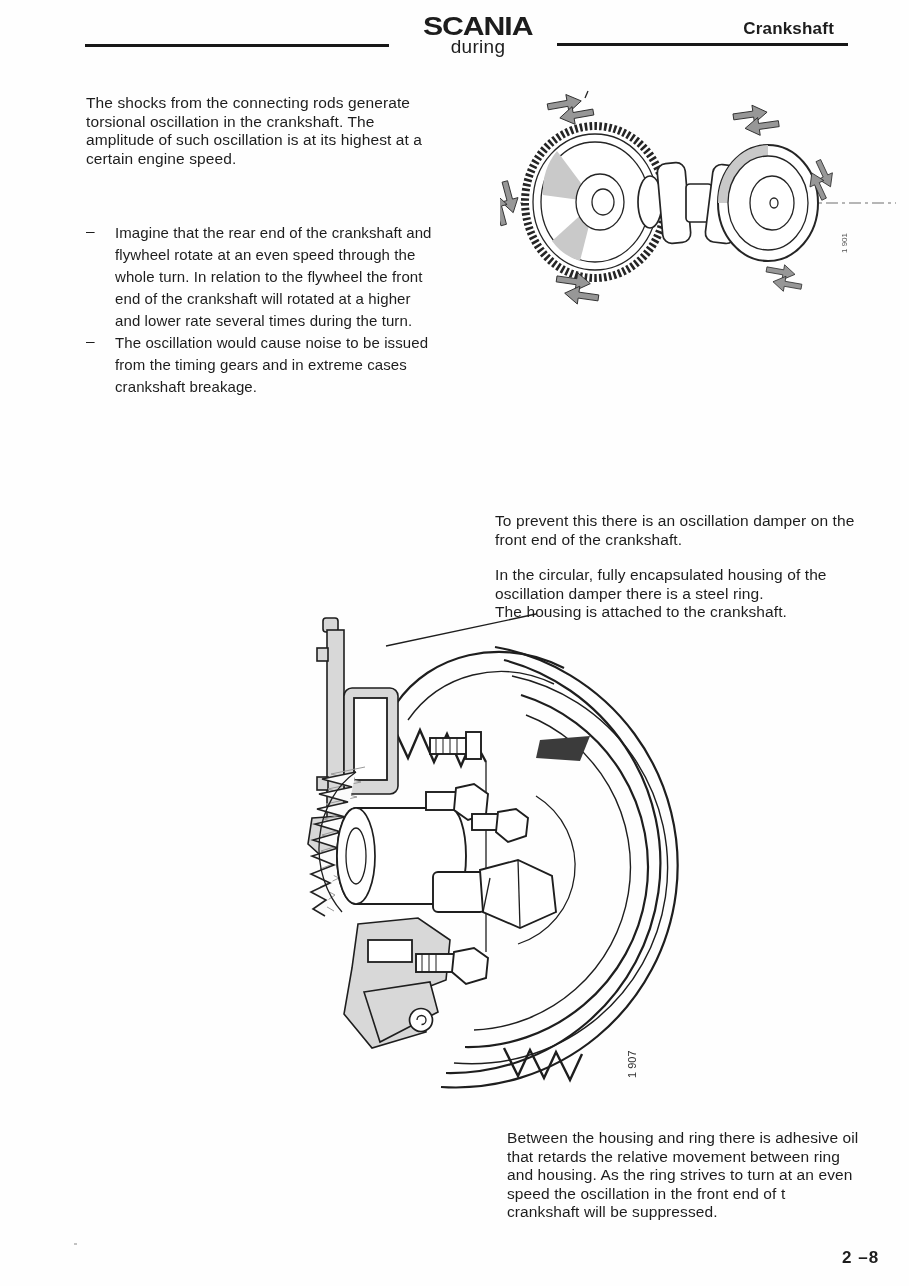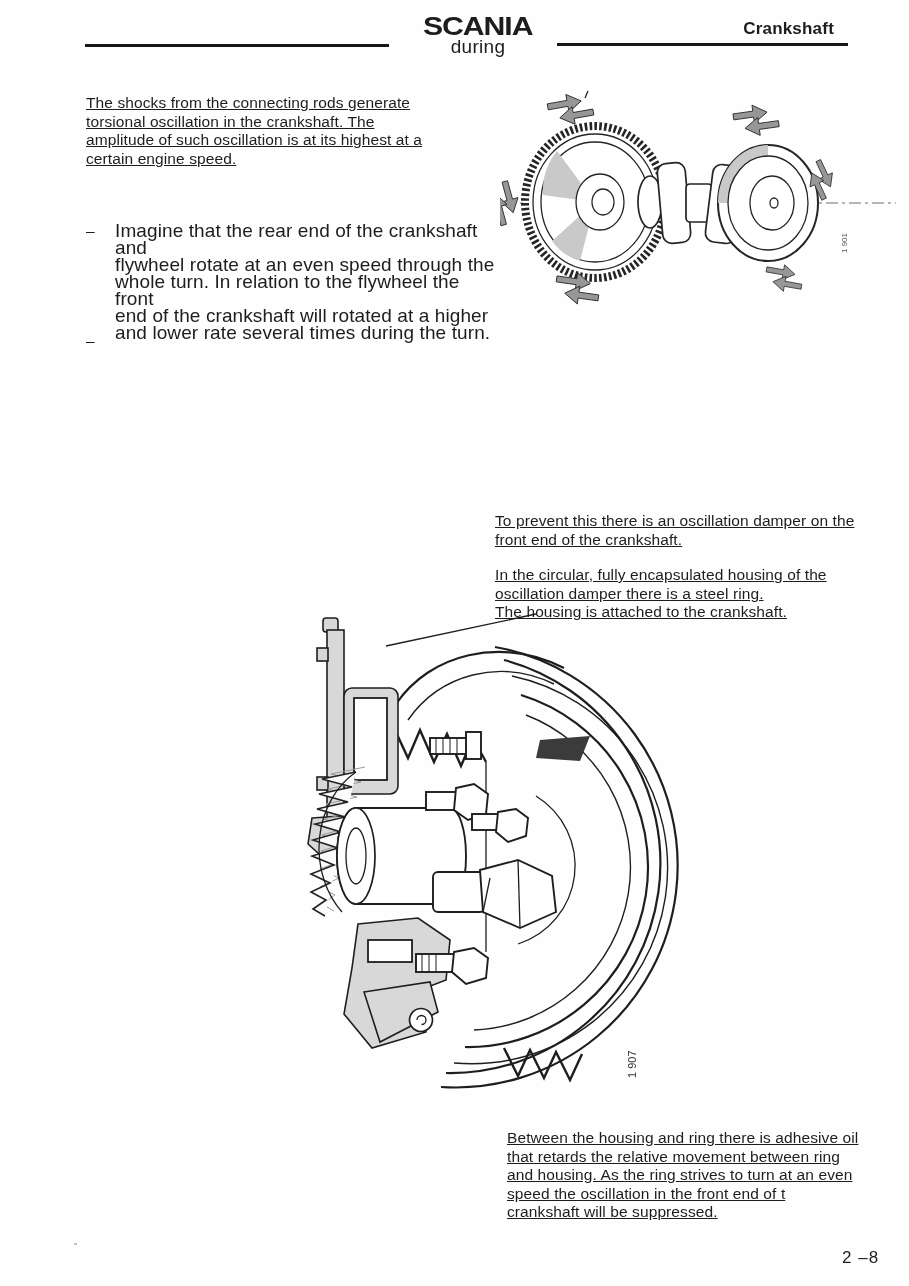--- a/index.html
+++ b/index.html
@@ -1,32 +1,32 @@
 <!DOCTYPE html>
 <html><head>
 <meta charset="utf-8">
 <style>
   html,body{margin:0;padding:0;background:#ffffff;}
   .page{position:relative;width:909px;height:1286px;background:#fefefe;overflow:hidden;
         font-family:"Liberation Sans","DejaVu Sans",sans-serif;color:#1d1d1d;margin:0 auto;}
   .txt{position:absolute;font-size:15.5px;line-height:18.6px;letter-spacing:0.1px;
-       white-space:pre-line;color:#1d1d1d;text-decoration:underline;}
+       white-space:pre-line;color:#1d1d1d;}
   .rule{position:absolute;height:2.6px;background:#171717;}
   .rule-left{left:85px;top:44px;width:304px;}
   .rule-right{left:557px;top:43px;width:291px;}
   .logo{position:absolute;left:403px;top:10px;width:150px;text-align:center;}
   .logo-main{display:inline-block;font-size:28px;font-weight:bold;letter-spacing:-1px;
              transform:scaleX(1.08) scaleY(0.95);}
   .logo-sub{font-size:19px;margin-top:-6px;letter-spacing:0.3px;}
   .header-title{position:absolute;left:686px;top:19px;width:148px;text-align:right;
                 font-weight:bold;font-size:17px;letter-spacing:0.2px;}
   .bullet{position:absolute;left:86px;display:flex;}
   .bullet .marker{width:29px;flex:0 0 29px;font-size:15.5px;line-height:18.6px;}
-  .bullet .btxt{font-size:19px;line-height:17px;white-space:pre-line;letter-spacing:0.1px;}
-  .pagenum{position:absolute;left:842px;top:1248px;font-size:17px;letter-spacing:1px;}
+  .bullet .btxt{font-size:15px;line-height:22px;white-space:pre-line;letter-spacing:0.1px;}
+  .pagenum{position:absolute;left:842px;top:1248px;font-size:17px;letter-spacing:1px;font-weight:bold;}
   .fig{position:absolute;}
   .speck{position:absolute;left:74px;top:1243px;width:3px;height:2px;background:#c2c2c2;}
   
   .cl{stroke:#6e6e6e;stroke-width:1;stroke-dasharray:12 4 3 4;fill:none;}
   .teeth{fill:#ffffff;stroke:#252525;stroke-width:8;stroke-dasharray:2.6 2.3;}
   .ln{fill:none;stroke:#252525;stroke-width:1.3;}
   .lnw{fill:#ffffff;stroke:#252525;stroke-width:1.3;}
   .part{fill:#ffffff;stroke:#252525;stroke-width:1.7;}
   .partw{fill:#ffffff;stroke:#252525;stroke-width:2;}
   .shade{fill:#c9c9c9;stroke:none;}
@@ -66,20 +66,23 @@
   <div class="bullet" style="top:222px;width:410px;">
     <span class="marker">–</span>
     <span class="btxt">Imagine that the rear end of the crankshaft and
 flywheel rotate at an even speed through the
 whole turn. In relation to the flywheel the front
 end of the crankshaft will rotated at a higher
 and lower rate several times during the turn.</span>
   </div>
   <div class="bullet" style="top:332px;width:410px;">
     <span class="marker">–</span>
+    <span class="btxt">The oscillation would cause noise to be issued
+from the timing gears and in extreme cases
+crankshaft breakage.</span>
   </div>
 
   <div class="fig" style="left:500px;top:85px;width:400px;height:230px;">
     <svg width="400" height="230" viewBox="0 0 400 230">
       <defs>
         <g id="osc">
           <path class="osc" d="M0,7 H20 V1 L34,10 L20,19 V13 H0 Z"></path>
           <path class="osc" d="M44,20 H24 V14 L10,23 L24,32 V26 H44 Z"></path>
         </g>
       </defs>

